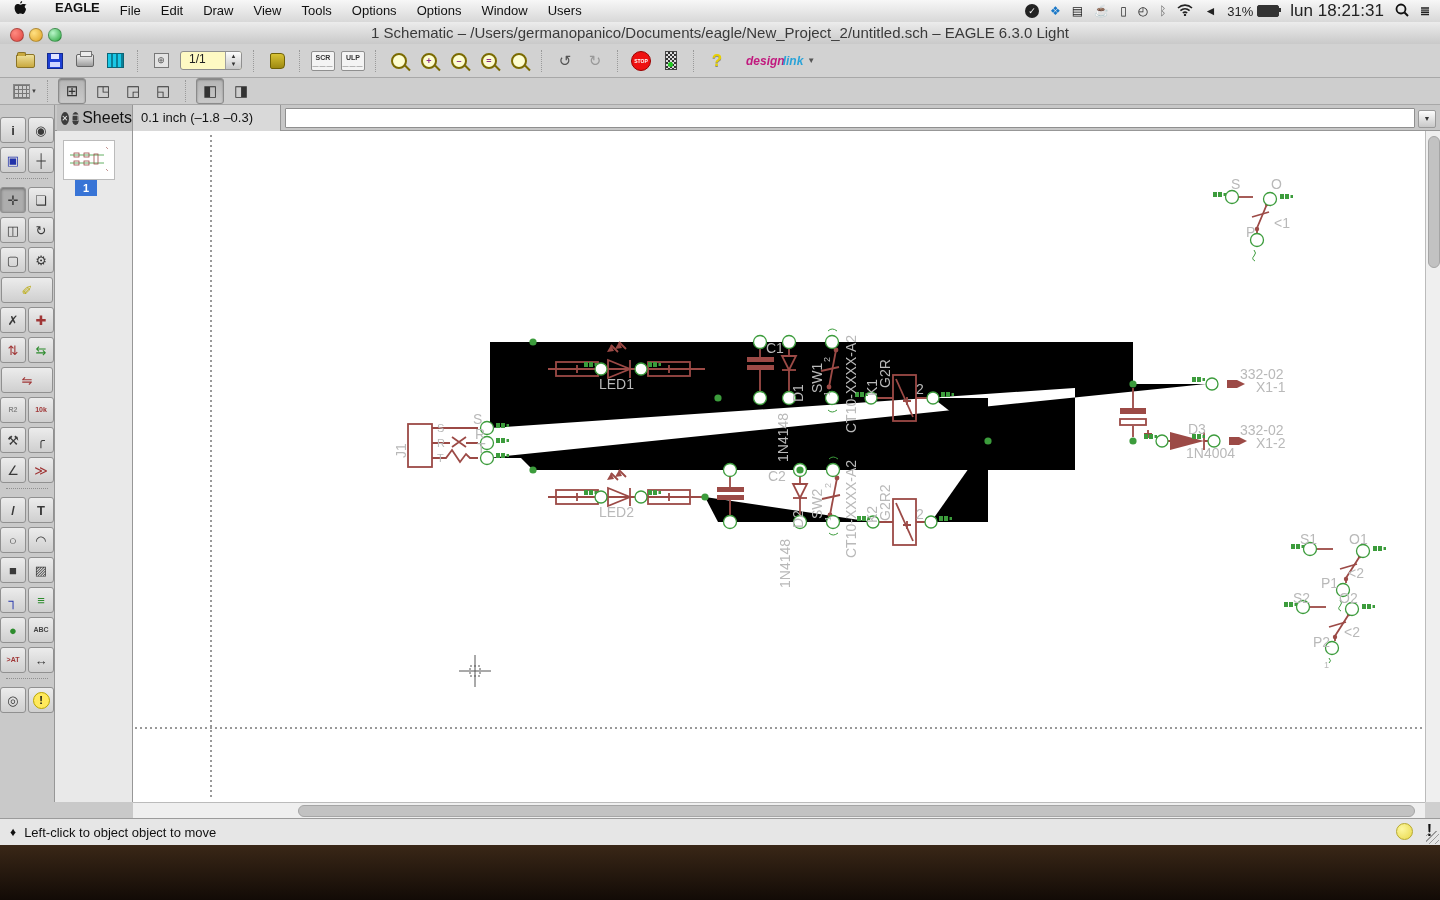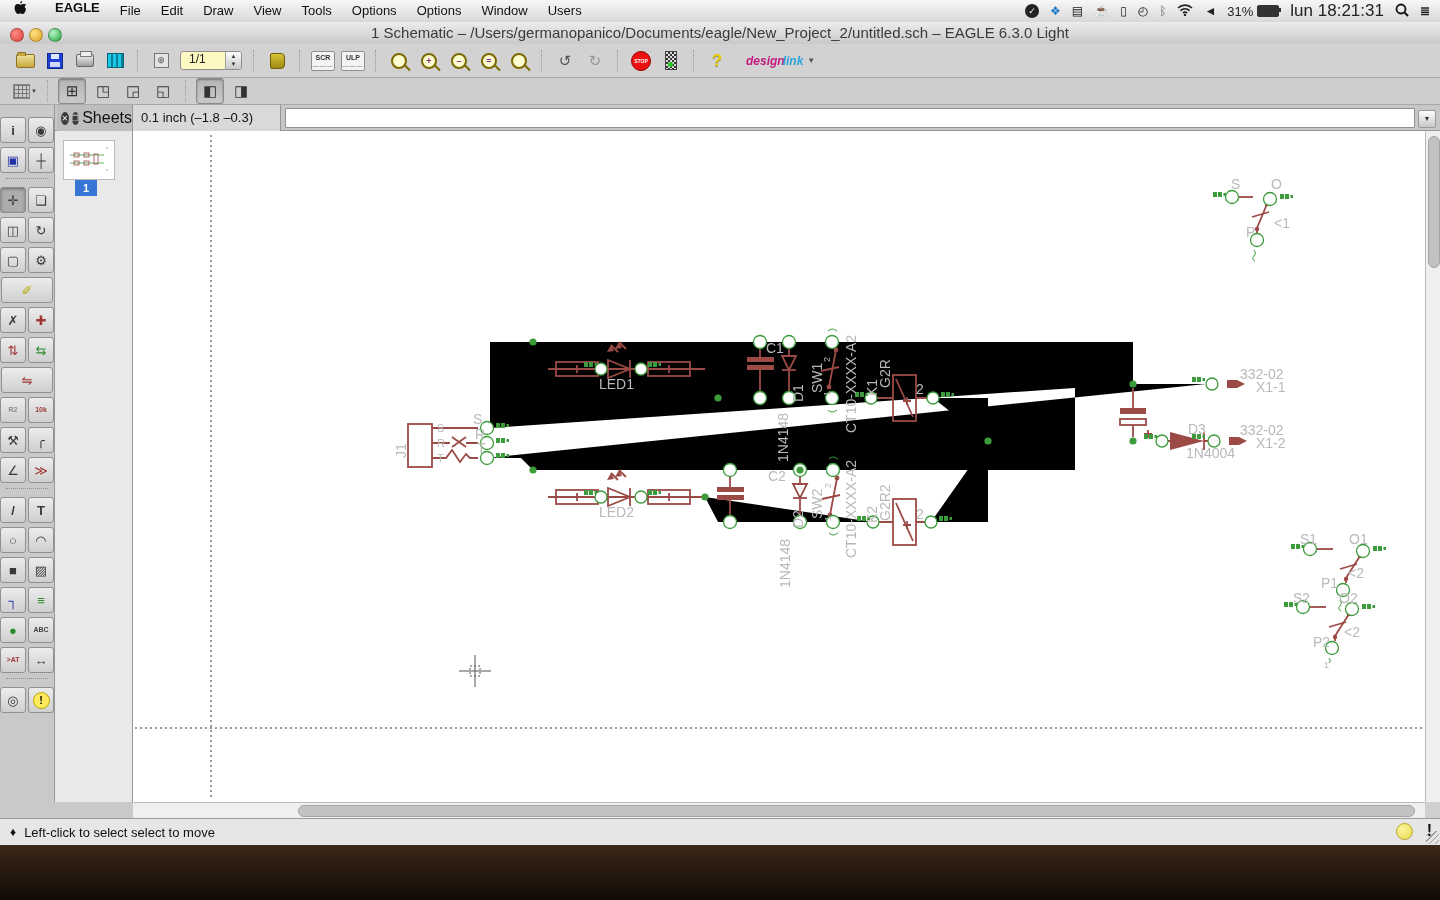--- a/index.html
+++ b/index.html
@@ -708,21 +708,21 @@
 <div id="vscroll" class="abs">
     <div id="vthumb"></div>
   </div>
 <div id="hscroll" class="abs">
     <div id="hthumb"></div>
   </div>
 <div id="belowpanel" class="abs"></div>
 
 <div id="statusbar" class="abs">
   <span class="diamond">♦</span>
-  <span>Left-click to select select to move</span>
+  <span>Left-click to object object to move</span>
 </div>
 <div id="stright" class="abs">
   <span class="ylamp"></span>
   <span class="bang">!</span>
 </div>
 <div id="grip" class="abs"></div>
 
 <div id="desktop" class="abs">
   
   

